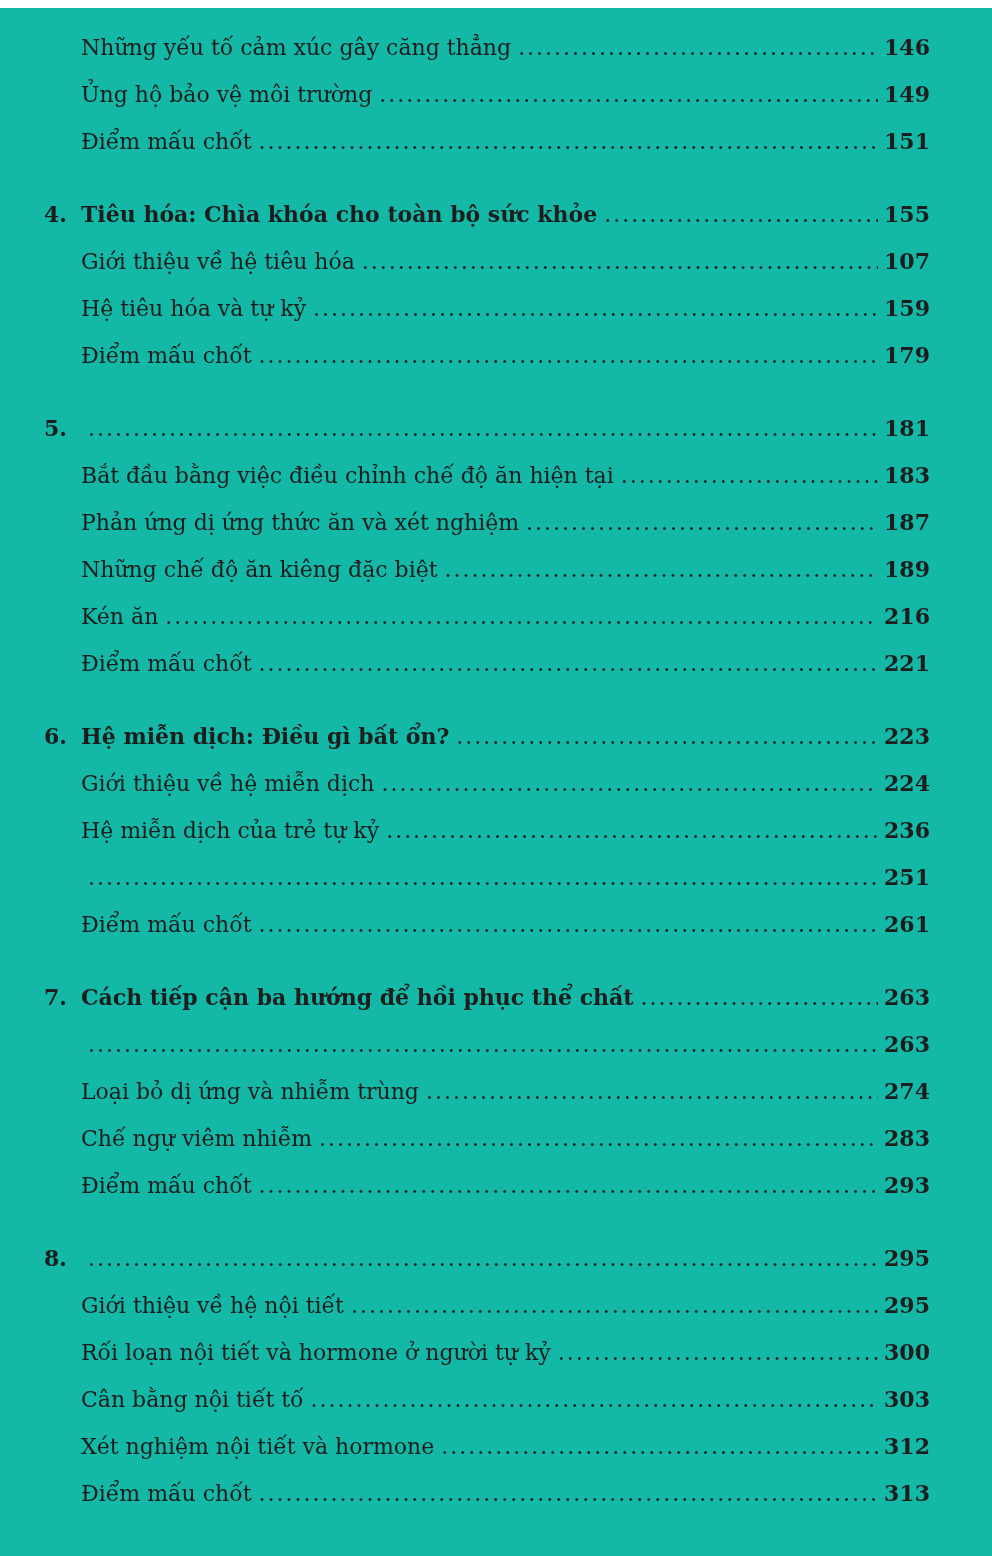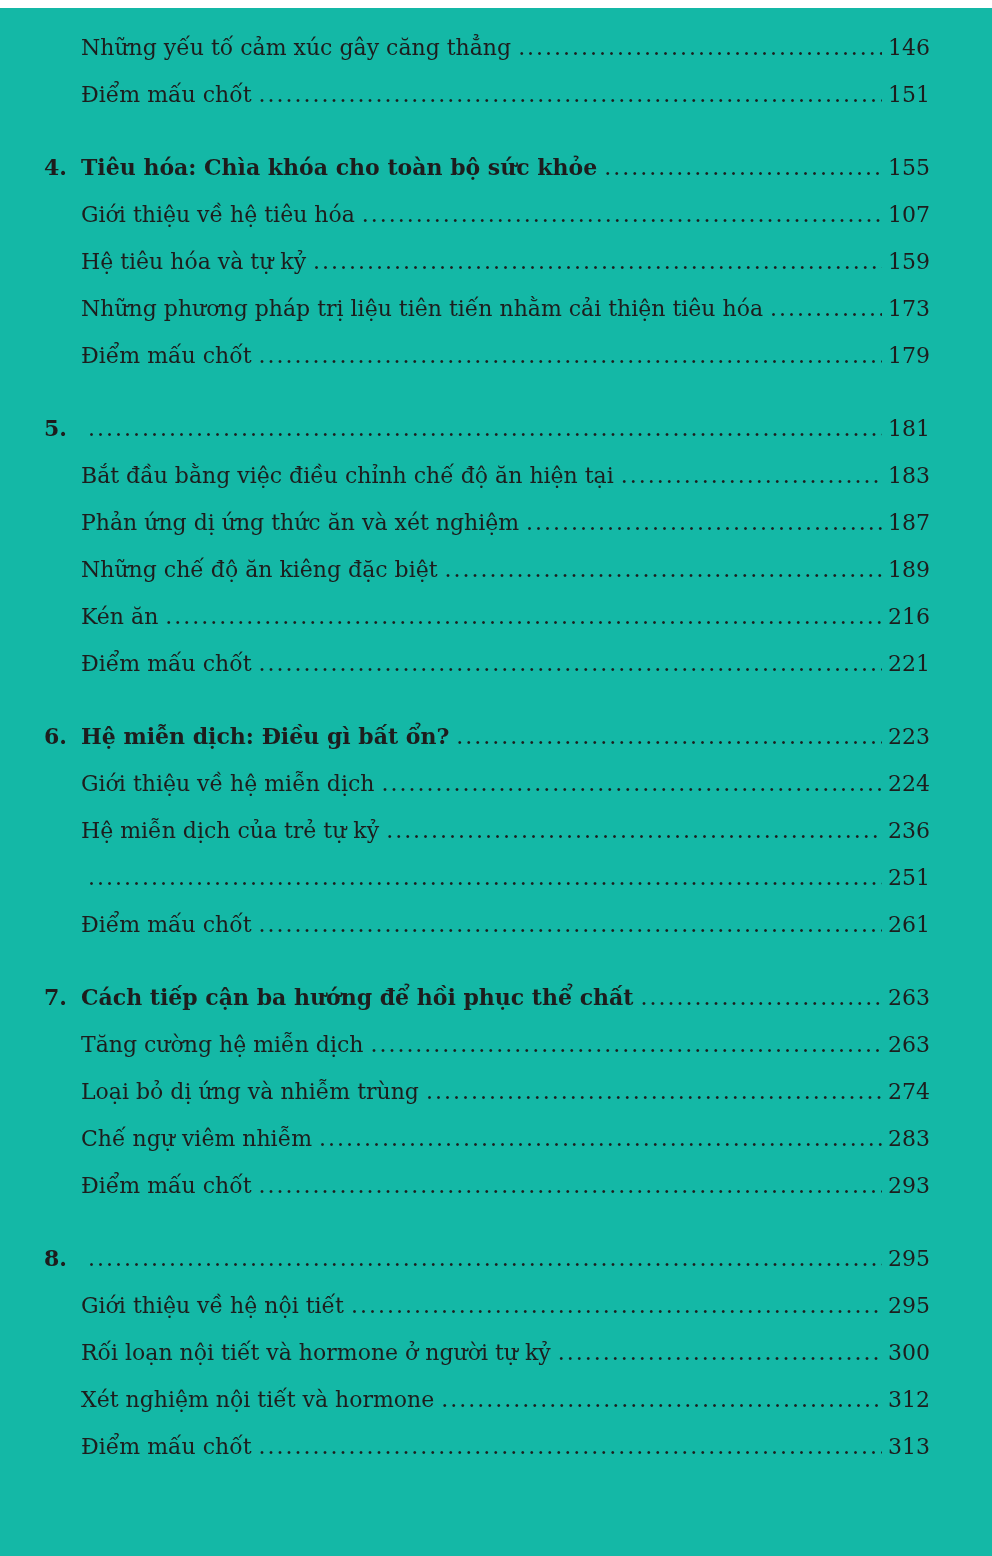--- a/index.html
+++ b/index.html
@@ -43,35 +43,40 @@
     letter-spacing: 2px;
   }
   .leader::after {
     content: "......................................................................................................................................................................";
   }
 
   .pnum {
     flex: 0 0 auto;
     min-width: 42px;
     text-align: right;
-    font-weight: normal;
+    font-weight: bold;
   }
 </style>
 </head>
 <body>
 
 <div class="page">
   <div class="toc">
 
     <div class="row sub">
       <span class="label">Những yếu tố cảm xúc gây căng thẳng</span>
       <span class="leader"></span>
       <span class="pnum">146</span>
     </div>
 
+    <div class="row sub">
+      <span class="label">Ủng hộ bảo vệ môi trường</span>
+      <span class="leader"></span>
+      <span class="pnum">149</span>
+    </div>
 
     <div class="row sub">
       <span class="label">Điểm mấu chốt</span>
       <span class="leader"></span>
       <span class="pnum">151</span>
     </div>
 
     <div class="row chapter">
       <span class="num">4.</span>
       <span class="label">Tiêu hóa: Chìa khóa cho toàn bộ sức khỏe</span>
@@ -84,25 +89,20 @@
       <span class="leader"></span>
       <span class="pnum">107</span>
     </div>
 
     <div class="row sub">
       <span class="label">Hệ tiêu hóa và tự kỷ</span>
       <span class="leader"></span>
       <span class="pnum">159</span>
     </div>
 
-    <div class="row sub">
-      <span class="label">Những phương pháp trị liệu tiên tiến nhằm cải thiện tiêu hóa</span>
-      <span class="leader"></span>
-      <span class="pnum">173</span>
-    </div>
 
     <div class="row sub">
       <span class="label">Điểm mấu chốt</span>
       <span class="leader"></span>
       <span class="pnum">179</span>
     </div>
 
     <div class="row chapter">
       <span class="num">5.</span>
       <span class="leader"></span>
@@ -170,21 +170,20 @@
     </div>
 
     <div class="row chapter">
       <span class="num">7.</span>
       <span class="label">Cách tiếp cận ba hướng để hồi phục thể chất</span>
       <span class="leader"></span>
       <span class="pnum">263</span>
     </div>
 
     <div class="row sub">
-      <span class="label">Tăng cường hệ miễn dịch</span>
       <span class="leader"></span>
       <span class="pnum">263</span>
     </div>
 
     <div class="row sub">
       <span class="label">Loại bỏ dị ứng và nhiễm trùng</span>
       <span class="leader"></span>
       <span class="pnum">274</span>
     </div>
 
@@ -211,20 +210,25 @@
       <span class="leader"></span>
       <span class="pnum">295</span>
     </div>
 
     <div class="row sub">
       <span class="label">Rối loạn nội tiết và hormone ở người tự kỷ</span>
       <span class="leader"></span>
       <span class="pnum">300</span>
     </div>
 
+    <div class="row sub">
+      <span class="label">Cân bằng nội tiết tố</span>
+      <span class="leader"></span>
+      <span class="pnum">303</span>
+    </div>
 
     <div class="row sub">
       <span class="label">Xét nghiệm nội tiết và hormone</span>
       <span class="leader"></span>
       <span class="pnum">312</span>
     </div>
 
     <div class="row sub">
       <span class="label">Điểm mấu chốt</span>
       <span class="leader"></span>

